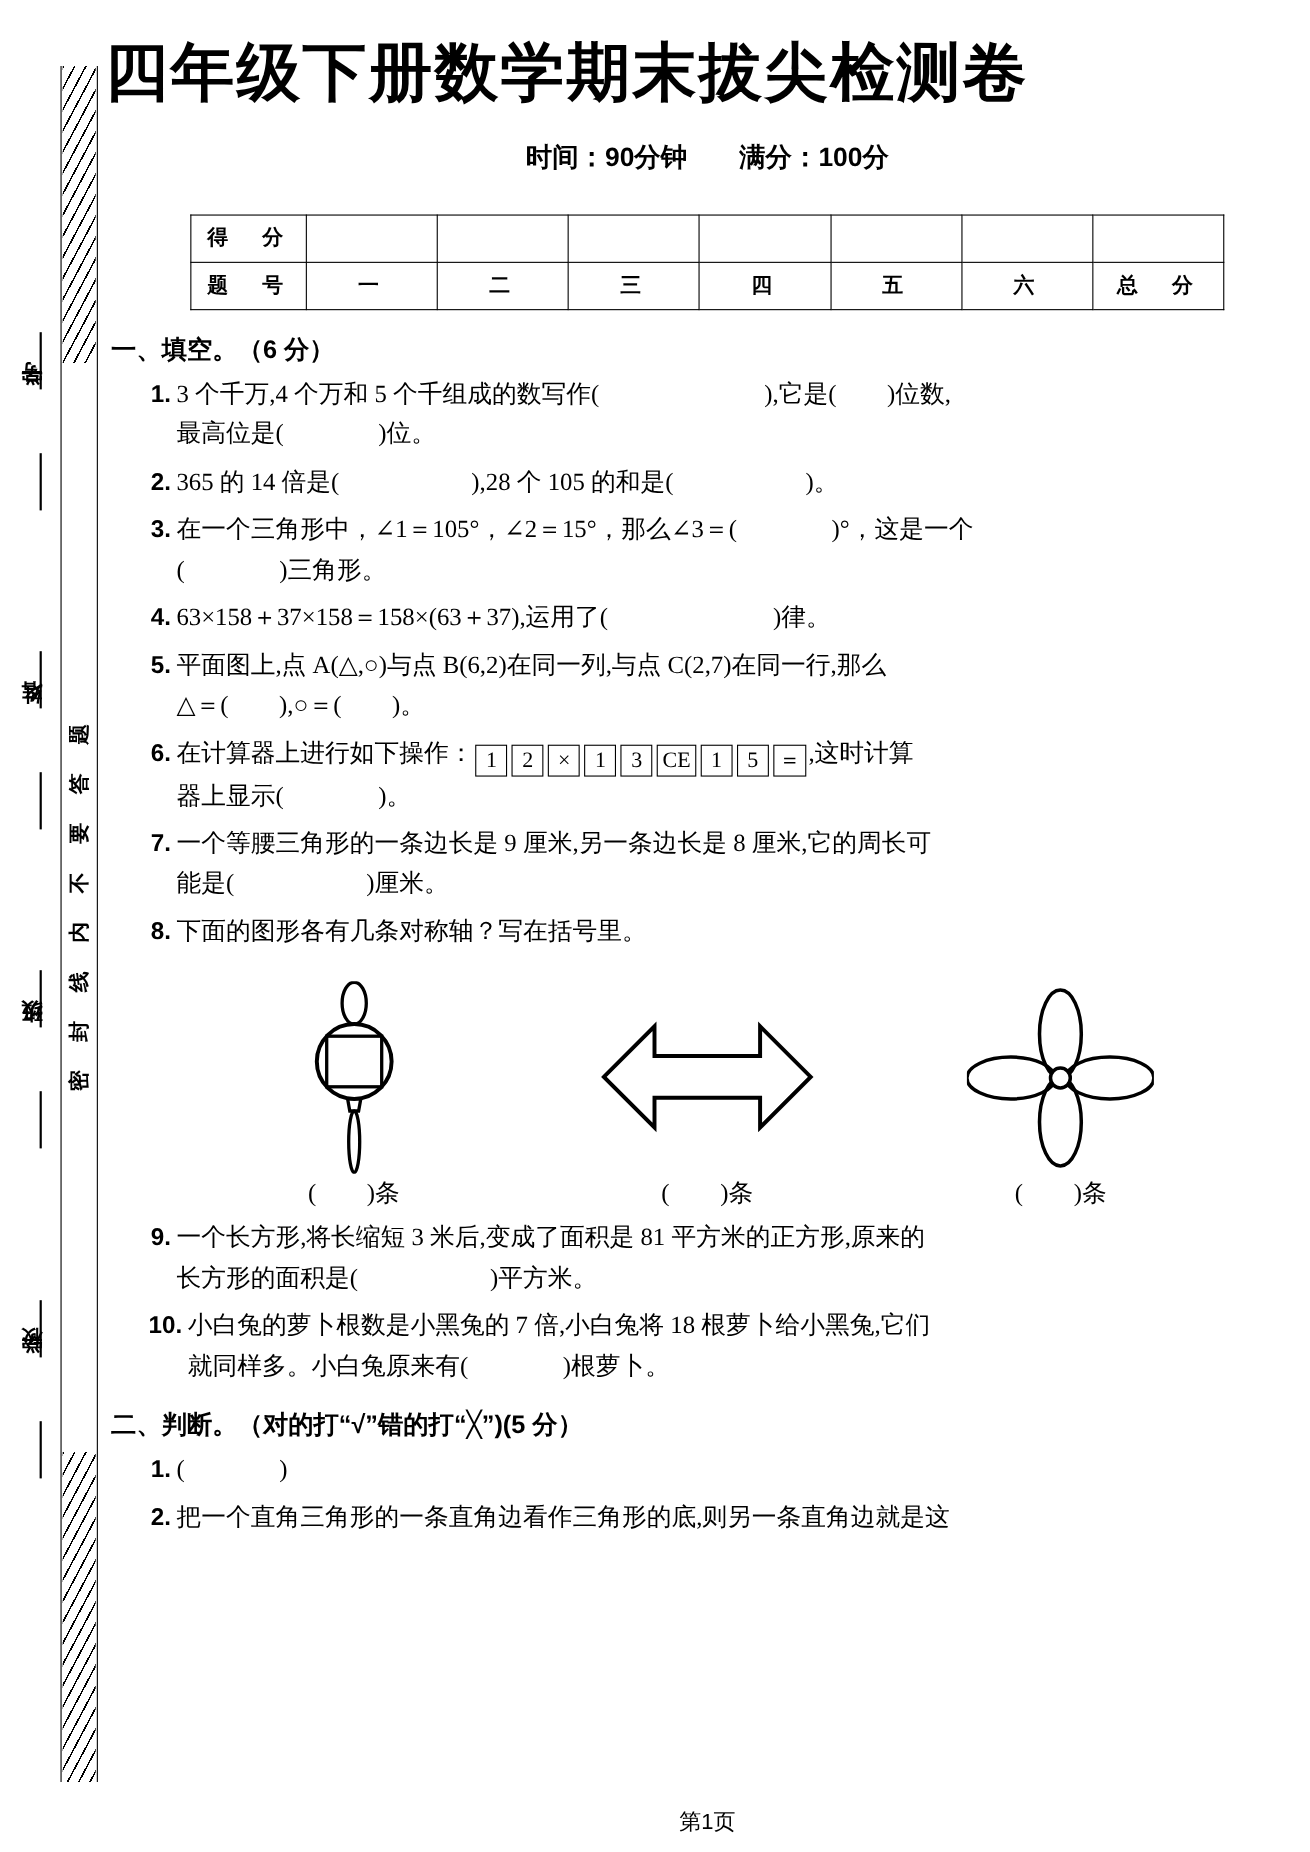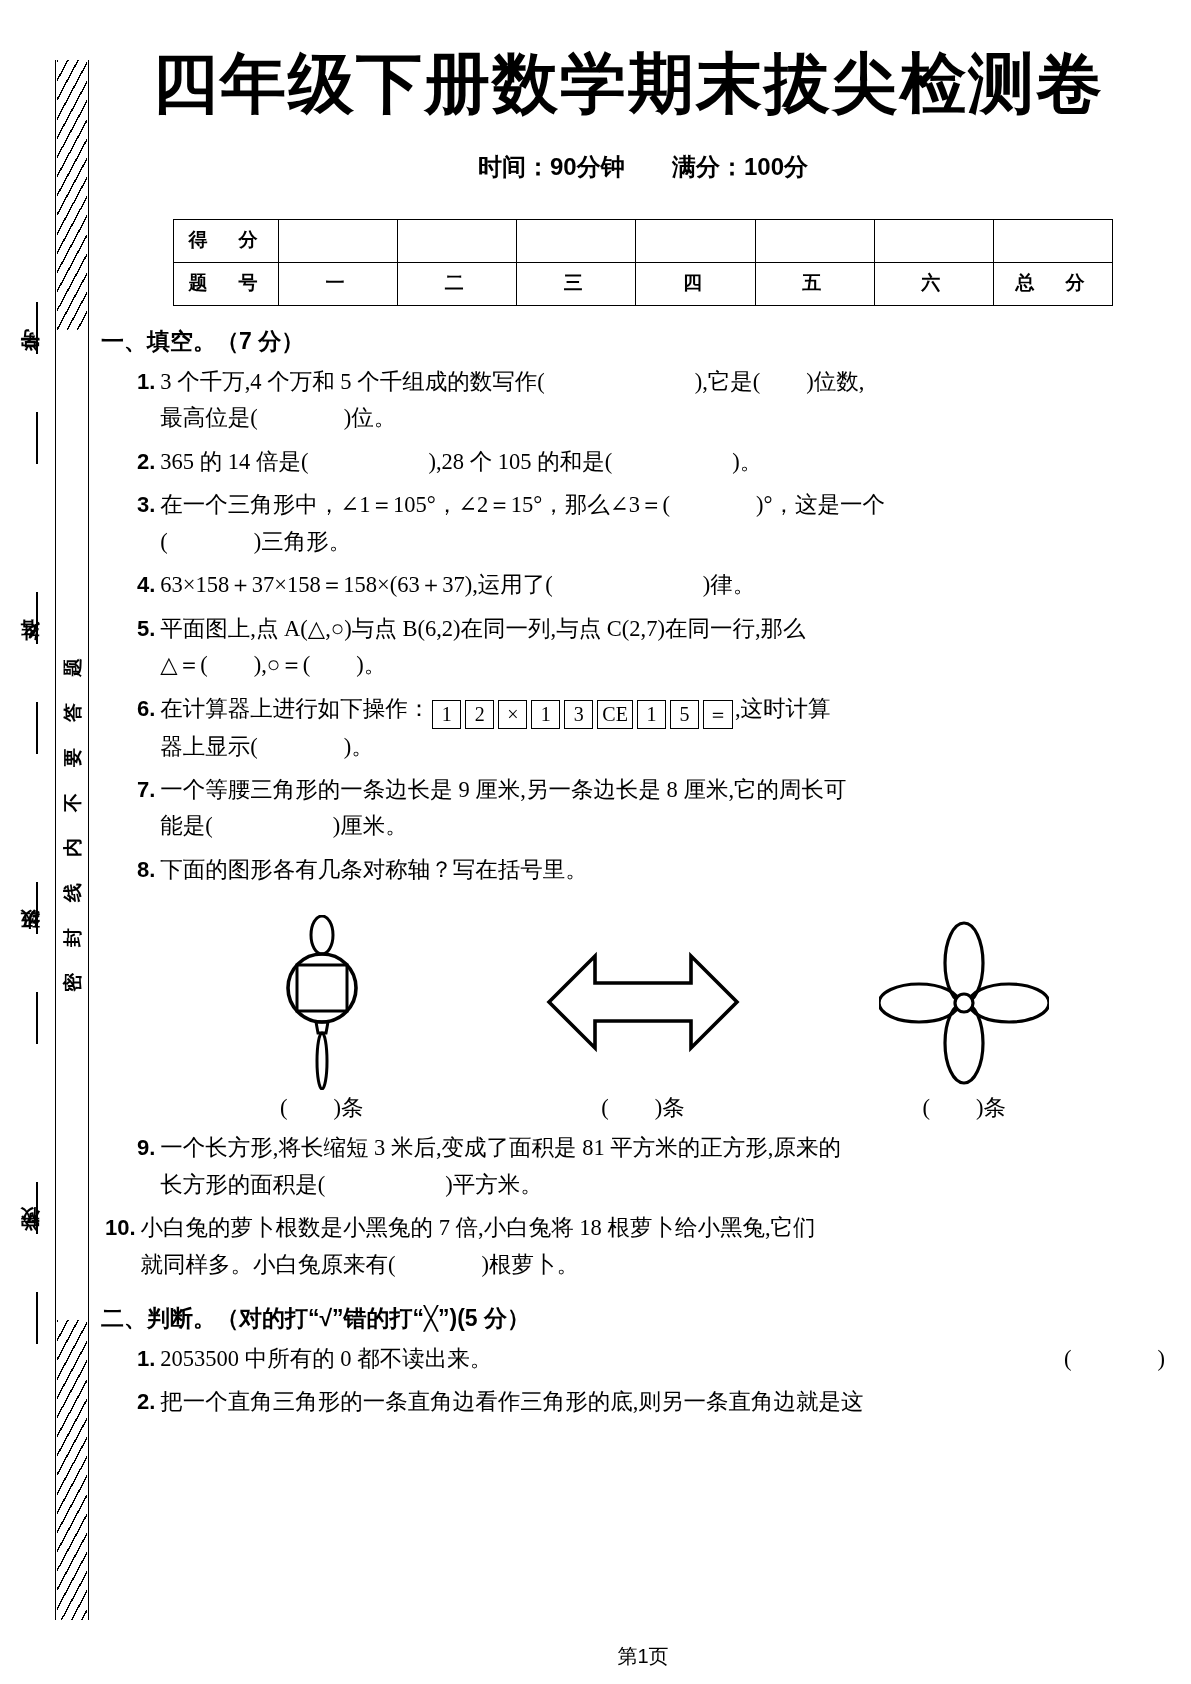--- a/index.html
+++ b/index.html
@@ -48,23 +48,23 @@
     letter-spacing:3px;transform:rotate(180deg);
   }
   .info-item .rule{
     position:absolute;width:1.6px;background:#000;left:28px;
   }
   
   .page{
     position:absolute;left:95px;top:0;width:1096px;height:1684px;
   }
   .title{
-    text-align:center;margin:39px 0 0 0;
-    font-family:"Liberation Sans","DejaVu Sans",sans-serif;
-    font-weight:bold;font-size:66px;letter-spacing:2px;
+    margin:27px 0 0 0;
+    font-family:"Liberation Sans","DejaVu Sans",sans-serif;
+    font-weight:bold;font-size:58px;letter-spacing:2px;
     padding-right:30px;
   }
   .subtitle{
     text-align:center;margin-top:22px;
     font-family:"Liberation Sans","DejaVu Sans",sans-serif;
     font-weight:bold;font-size:24px;
   }
   .subtitle .gap{display:inline-block;width:34px;}
   
   table.score{
@@ -88,21 +88,21 @@
   .sec-head .pts{font-weight:bold;}
   .q{
     display:flex;align-items:flex-start;
     font-size:22.5px;line-height:1.62;margin-top:7px;
   }
   .q .num{
     font-family:"Liberation Sans","DejaVu Sans",sans-serif;
     font-weight:bold;font-size:22px;
     flex:0 0 auto;margin-left:36px;margin-right:5px;
   }
-  .q .num.wide{margin-left:4px;}
+  .q .num.wide{margin-left:34px;}
   .q .body{flex:1 1 auto;}
   .blank-s{display:inline-block;width:46px;}
   .blank-m{display:inline-block;width:86px;}
   .blank-l{display:inline-block;width:120px;}
   .blank-xl{display:inline-block;width:150px;}
   
   .key{
     display:inline-block;border:1.7px solid #000;
     min-width:19px;height:27px;line-height:27px;
     text-align:center;font-size:20px;padding:0 4px;
@@ -205,21 +205,21 @@
       <td>五</td>
       <td>六</td>
       <td>总　分</td>
     </tr>
   </tbody>
     </table>
 
   <div class="content">
 
     <div class="sec-head">
-      <span>一、填空。</span><span class="pts">（7 分）</span>
+      <span>一、填空。</span><span class="pts">（6 分）</span>
     </div>
 
     <div class="q">
       <span class="num">1.</span>
       <span class="body">
         <span>3 个千万,4 个万和 5 个千组成的数写作(</span><span class="blank-xl"></span><span>),它是(</span><span class="blank-s"></span><span>)位数,</span><br>
         <span>最高位是(</span><span class="blank-m"></span><span>)位。</span>
       </span>
     </div>
 
@@ -339,21 +339,20 @@
       </span>
     </div>
 
     <div class="sec-head">
       <span>二、判断。</span><span class="pts">（对的打“√”错的打“╳”)(5 分）</span>
     </div>
 
     <div class="q">
       <span class="num">1.</span>
       <span class="body" style="display:flex;justify-content:space-between;">
-        <span>2053500 中所有的 0 都不读出来。</span>
         <span><span>(</span><span class="blank-m"></span><span>)</span></span>
       </span>
     </div>
 
     <div class="q">
       <span class="num">2.</span>
       <span class="body">
         <span>把一个直角三角形的一条直角边看作三角形的底,则另一条直角边就是这</span>
       </span>
     </div>

